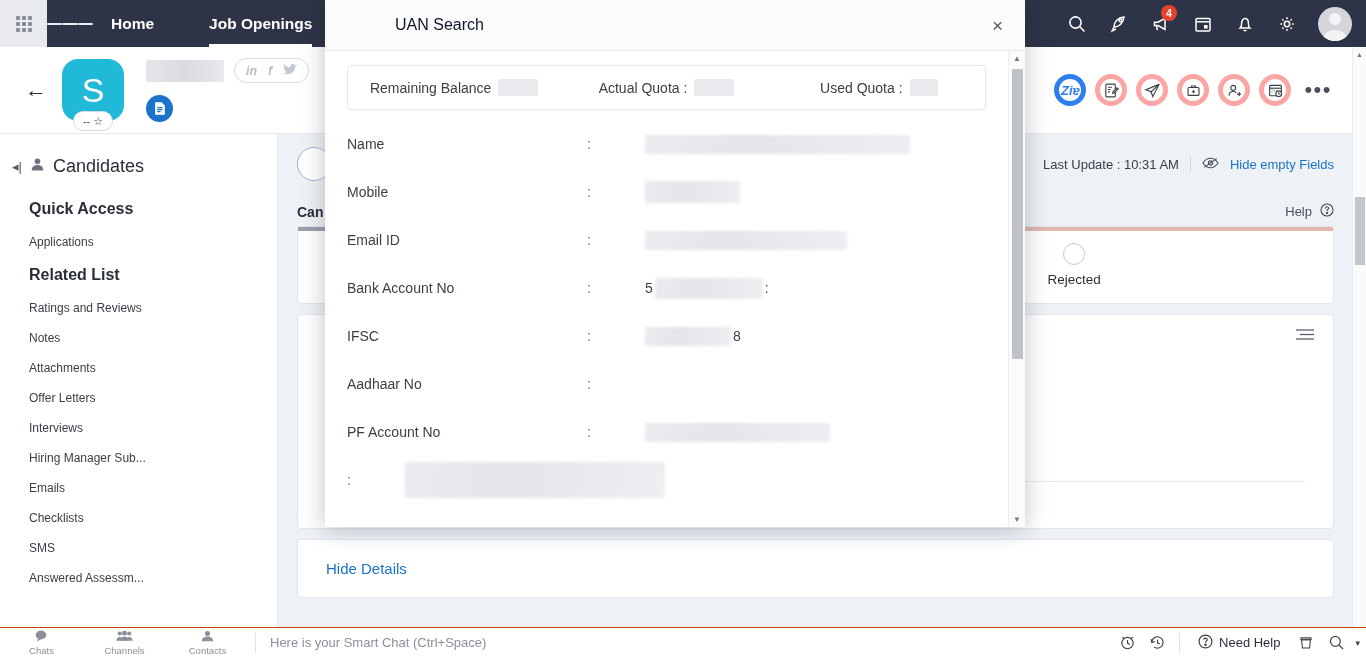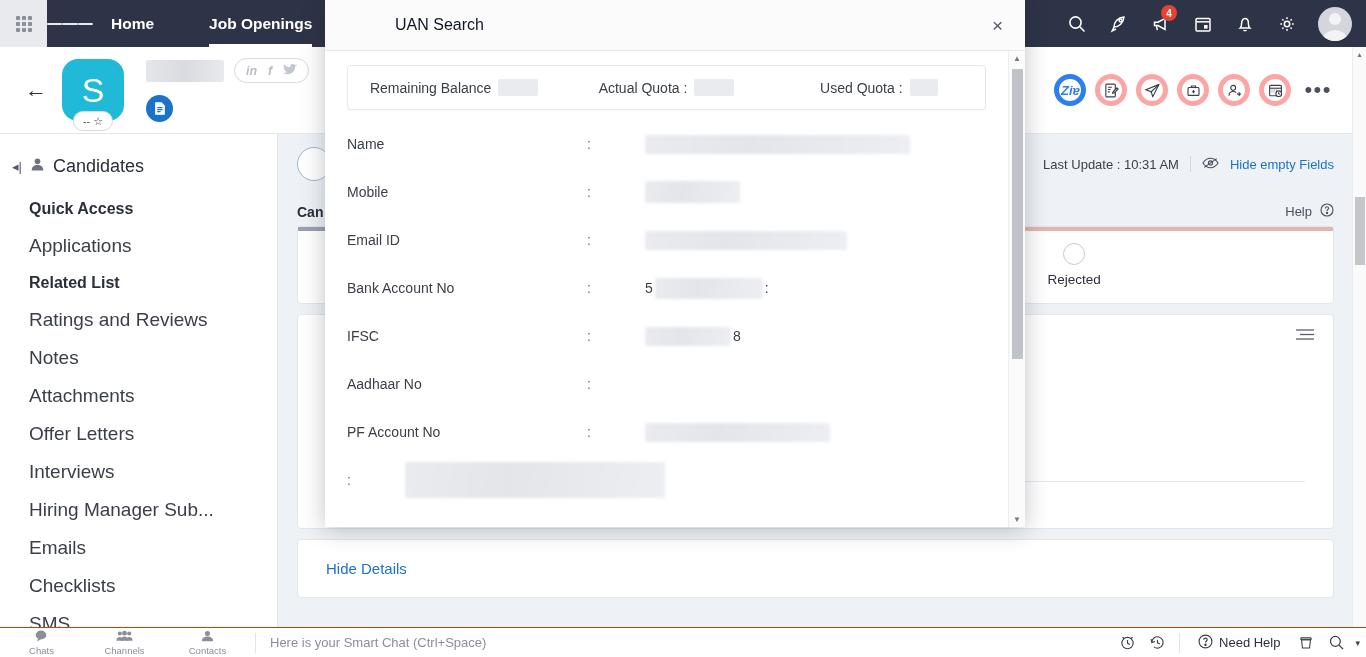--- a/index.html
+++ b/index.html
@@ -109,21 +109,21 @@
     display:flex; align-items:center; gap:8px; padding:8px 14px 14px 12px;
     font-size:18px; color:#2b2f3a;
   }
   .collapse-ico { color:#55596a; font-size:13px; cursor:pointer; }
   .side-group {
     font-size:16px; font-weight:bold; color:#2b2f3a; padding:9px 24px 9px 29px;
     display:flex; align-items:center; justify-content:space-between;
   }
   .side-plus { font-size:19px; color:#444; cursor:pointer; font-weight:normal; }
   .side-item {
-    font-size:19px; color:#3b4048; padding:8px 24px 8px 29px; cursor:pointer;
+    font-size:12px; color:#3b4048; padding:8px 24px 8px 29px; cursor:pointer;
     white-space:nowrap; overflow:hidden; text-overflow:ellipsis;
   }
 
   
   .main {
     position:absolute; top:134px; left:279px; right:14px; bottom:30px;
     background:#eef2f6; overflow:hidden;
   }
   .main-topbar {
     height:60px; display:flex; align-items:center; padding:0 18px; position:relative;

